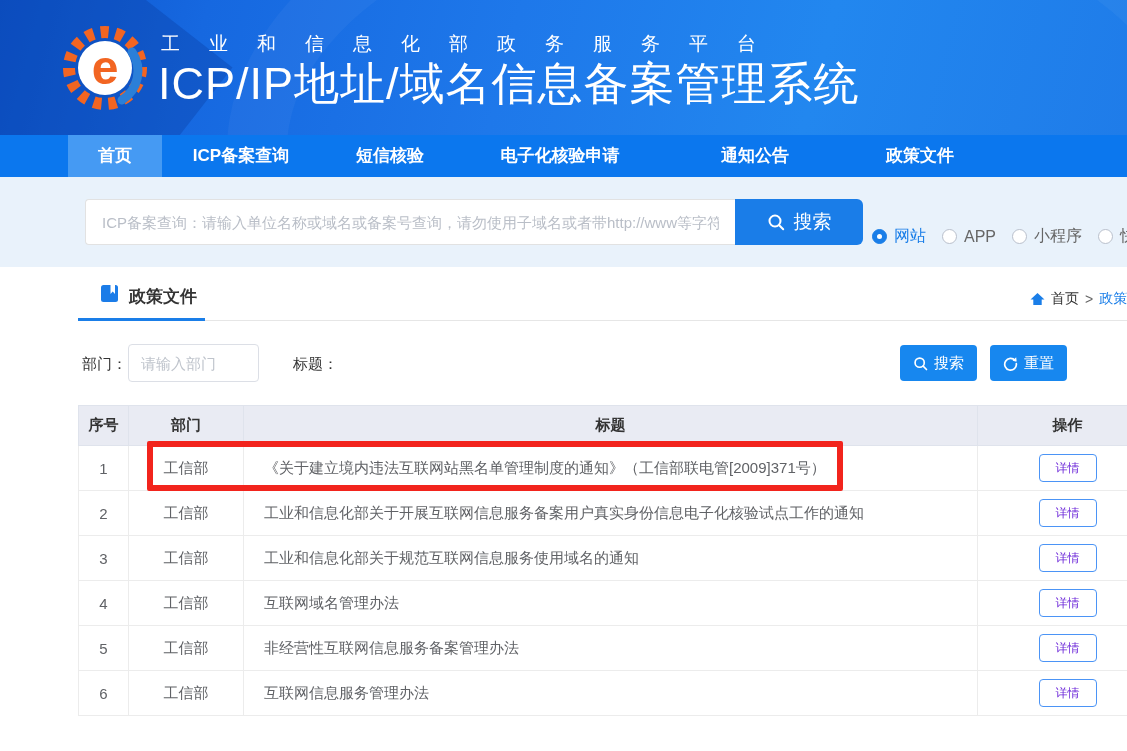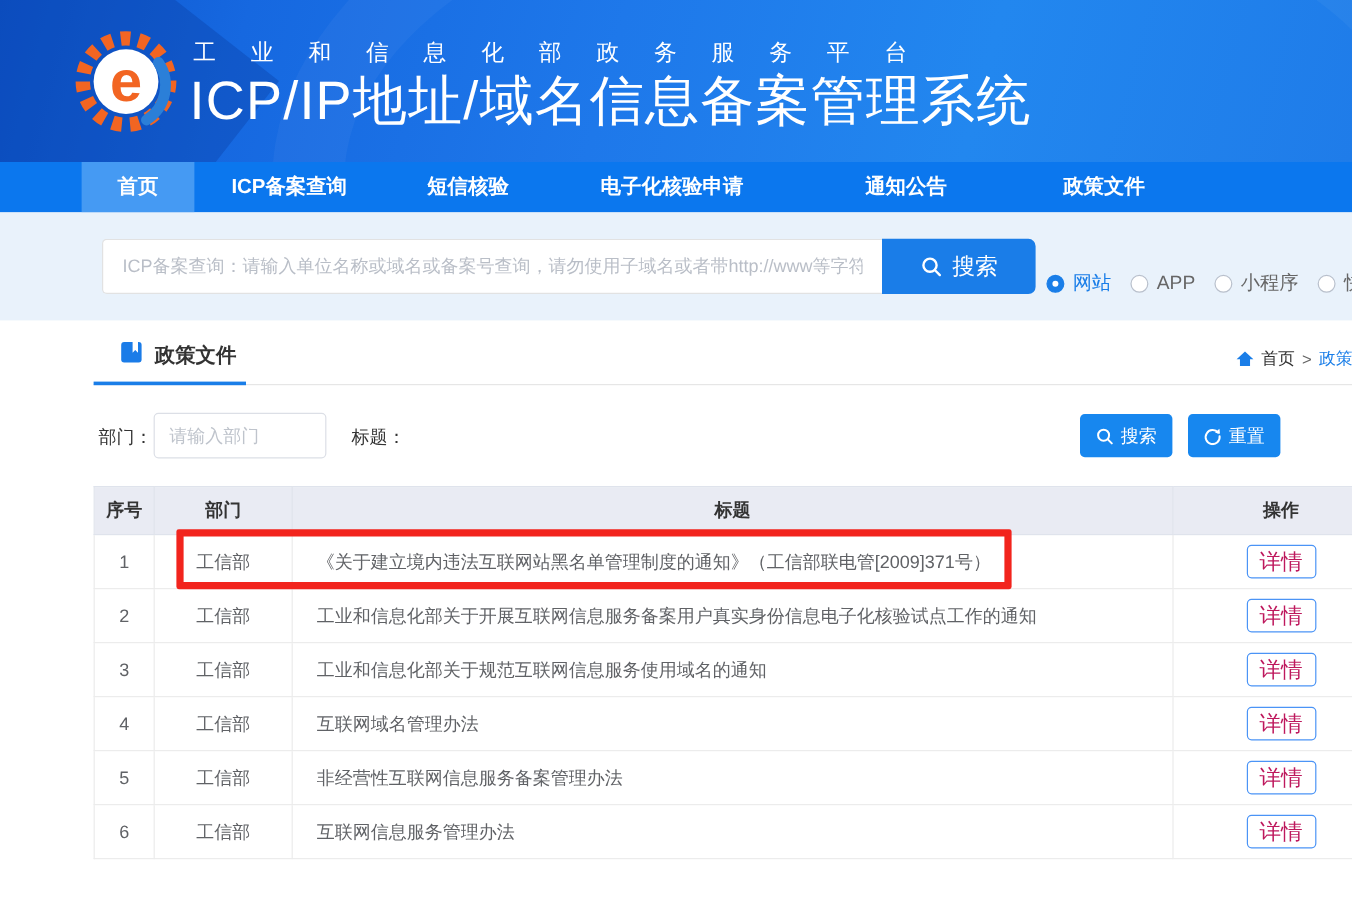--- a/index.html
+++ b/index.html
@@ -64,37 +64,37 @@
   .bc-sep { color:#666; }
   .bc-current { color:#1a7ee8; }
 
   
   .filter-label { position:absolute; top:355px; font-size:15px; color:#333; }
   .fl-dept { left:82px; } .fl-title { left:293px; }
   .filter-input { position:absolute; top:344px; height:38px; border:1px solid #dcdfe6; border-radius:4px;
     background:#fff; padding:0 12px; font-size:15px; color:#333; outline:none;
     font-family:"Liberation Sans","DejaVu Sans",sans-serif; }
   .filter-input::placeholder { color:#bfc4cc; }
-  .fi-dept { left:128px; width:144px; } .fi-title { left:340px; width:187px; }
+  .fi-dept { left:128px; width:131px; } .fi-title { left:340px; width:187px; }
   .small-btn { position:absolute; top:345px; width:77px; height:36px; border:none; border-radius:4px;
     background:#1787ef; color:#fff; font-size:15px; display:flex; align-items:center; justify-content:center;
     gap:6px; cursor:pointer; font-family:"Liberation Sans","DejaVu Sans",sans-serif; }
   .sb-search { left:900px; } .sb-reset { left:990px; }
 
   
   .table-wrap { position:absolute; left:78px; top:405px; width:1079px; }
   table { width:1079px; border-collapse:collapse; table-layout:fixed; }
   col.c-no{width:50px;} col.c-dept{width:115px;} col.c-title{width:734px;} col.c-op{width:180px;}
   thead th { height:40px; background:#e9ebf3; font-size:15px; color:#333; font-weight:bold;
     border:1px solid #dfe3ec; }
   tbody td { height:45px; background:#fff; border:1px solid #ececec; font-size:15px; color:#606266;
     text-align:center; overflow:hidden; white-space:nowrap; }
   tbody td.t-title { text-align:left; padding:0 20px; }
   .detail-btn { width:58px; height:28px; border:1px solid #4b94f6; border-radius:4px; background:#fff;
-    color:#be185d; font-size:18px; cursor:pointer;
+    color:#6d28d9; font-size:12px; cursor:pointer;
     font-family:"Liberation Sans","DejaVu Sans",sans-serif; }
   .highlight-box { position:absolute; left:69px; top:36px; width:696px; height:50px;
     border:6px solid #f2241d; border-radius:2px; pointer-events:none; }
 </style>
 </head>
 <body>
 
 <div class="stage">
 
   <div class="top-header">

